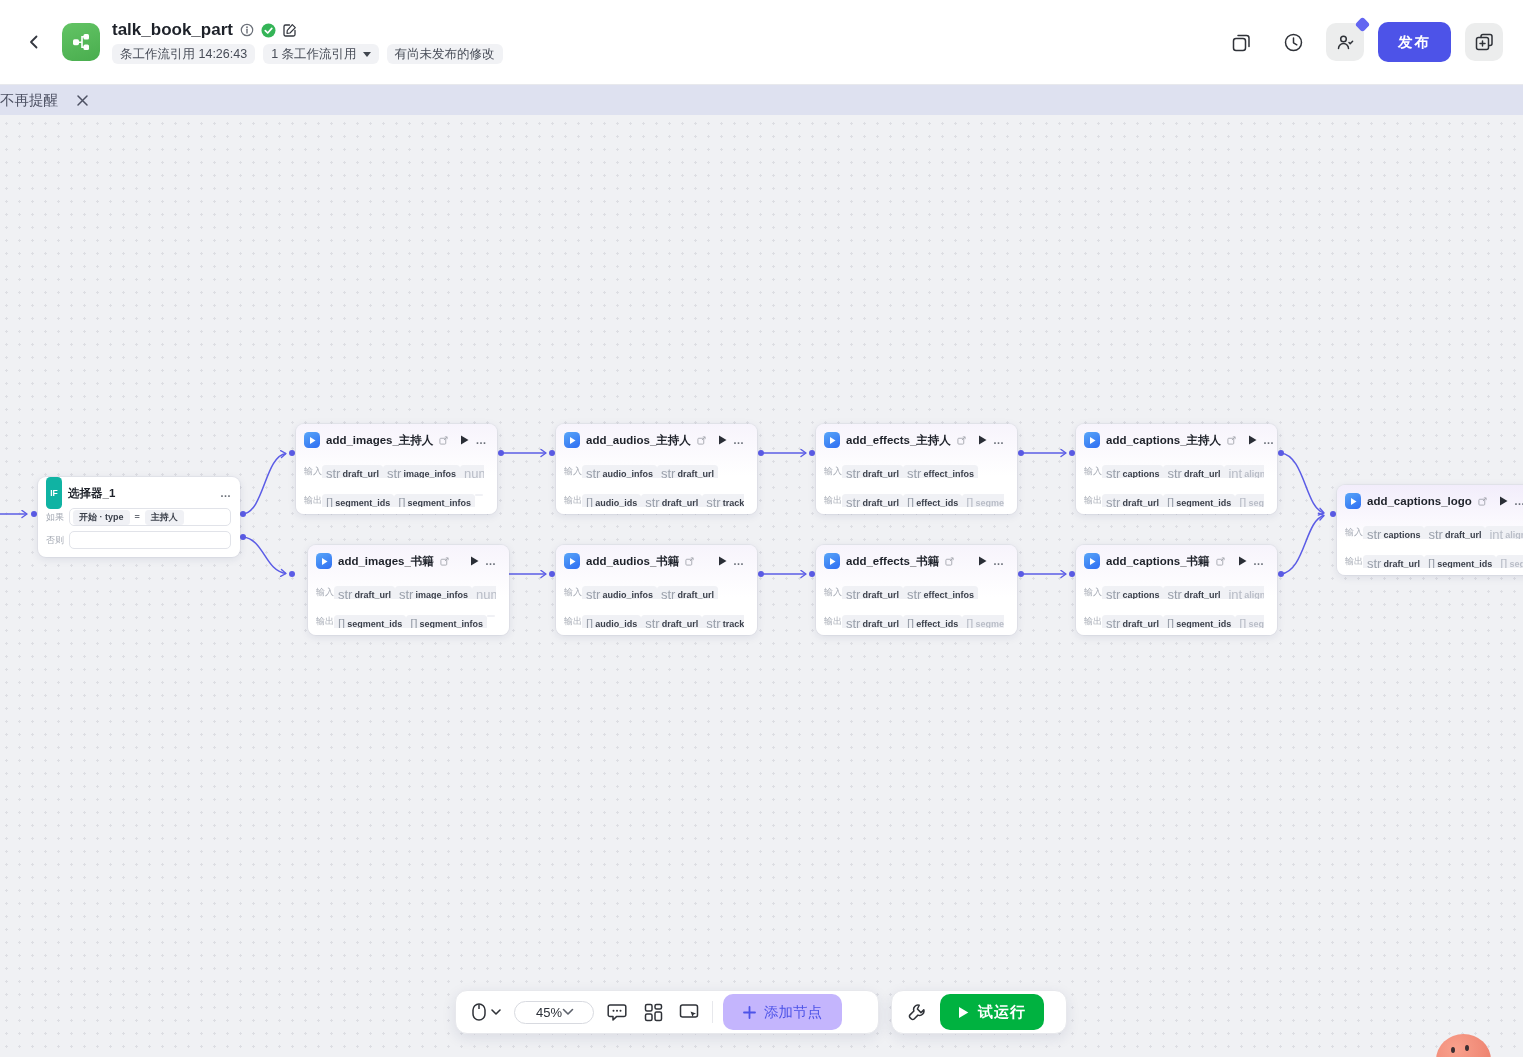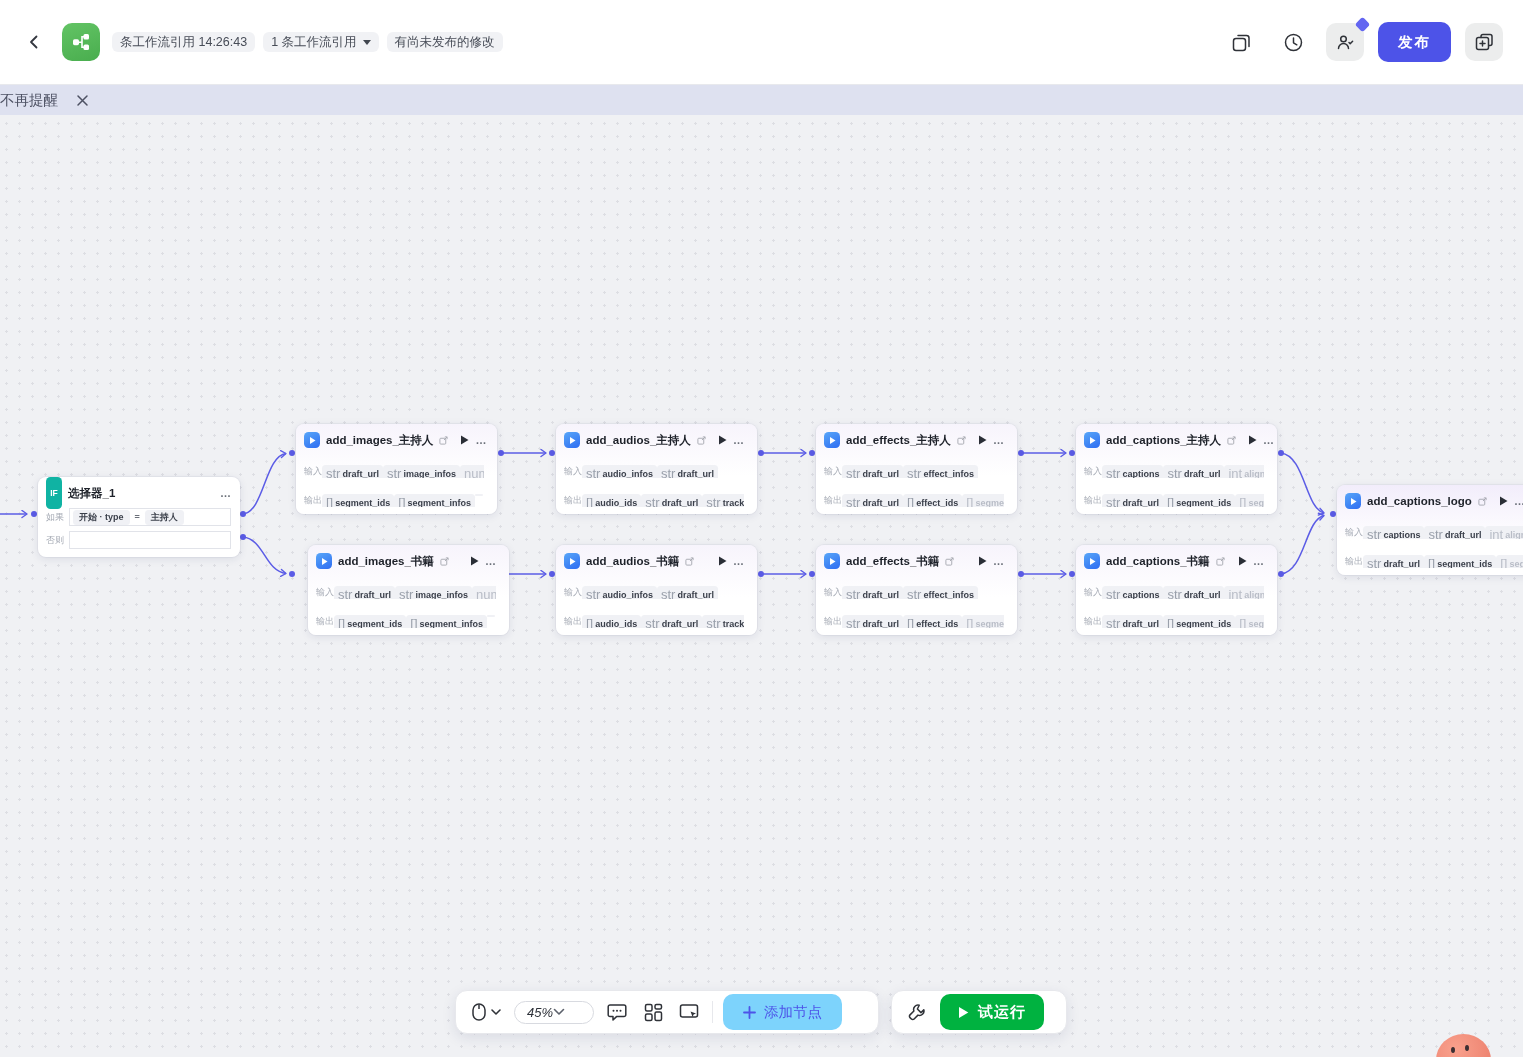--- a/index.html
+++ b/index.html
@@ -64,37 +64,37 @@
   .tag .n { color:#3a3f4a; font-weight:700; }
   .tag.muted .t, .tag.muted .n { color:#b9bdc7; }
 
   
   #selector-node { position:absolute; left:38px; top:477px; width:202px; background:#ffffff; border-radius:8px;
     box-shadow:0 2px 8px rgba(30,36,90,.10), 0 0 0 1px rgba(70,80,120,.05); padding:7px 9px 8px 8px; cursor:pointer; }
   .if-ic { width:16px; height:32px; border-radius:4.5px; background:#10b3a3; color:#fff; font-size:8.5px;
     font-weight:700; display:flex; align-items:center; justify-content:center; flex:0 0 auto; }
   .sel-row { display:flex; align-items:center; gap:5px; margin-top:5px; }
   .sel-label { font-size:9px; color:#a6abb5; width:18px; flex:0 0 auto; }
-  .cond-box { flex:1; height:18px; border:1px solid #e1e3e9; border-radius:0; background:#fff;
+  .cond-box { flex:1; height:18px; border:1px solid #e1e3e9; border-radius:5px; background:#fff;
     display:flex; align-items:center; gap:5px; padding:0 3px; }
   .cond-pill { background:#f0f1f5; border-radius:3.5px; font-size:9px; font-weight:700; color:#3a3f4a;
     padding:1px 6px; }
   .cond-op { font-size:9px; color:#6b7079; font-weight:700; }
 
   
   .dock { position:absolute; background:#ffffff; border:1px solid #e7e8ec; border-radius:12px;
     box-shadow:0 4px 14px rgba(30,36,90,.10); display:flex; align-items:center; z-index:20; }
   #dock-left { left:455px; top:990px; width:424px; height:44px; padding:0 10px 0 14px; gap:10px; }
   #dock-right { left:891px; top:990px; width:176px; height:44px; padding:0 8px 0 12px; gap:10px; }
   .dock-ic { display:flex; align-items:center; justify-content:center; cursor:pointer; width:26px; height:26px; }
-  .zoom-select { display:flex; align-items:center; justify-content:flex-start; width:80px; height:23px;
-    border:1px solid #d8dae0; border-radius:999px; padding:0 10px 0 12px; cursor:pointer;font-style:italic; }
+  .zoom-select { display:flex; align-items:center; justify-content:center; width:80px; height:23px;
+    border:1px solid #d8dae0; border-radius:999px; padding:0 10px 0 12px; cursor:pointer; }
   .zoom-val { font-size:13px; color:#2c3038; }
   .dock-divider { width:1px; height:22px; background:#e7e8ec; }
-  .add-node-btn { display:flex; align-items:center; justify-content:space-between; gap:8px; background:#7dd3fc;
+  .add-node-btn { display:flex; align-items:center; justify-content:space-between; gap:8px; background:#c4b5fd;
     color:#4d53e8; border:none; border-radius:10px; height:36px; padding:0 20px; font-size:14.5px; cursor:pointer; }
   .test-run-btn { display:flex; align-items:center; justify-content:center; gap:9px; background:#00b240;
     color:#fff; border:none; border-radius:10px; height:36px; padding:0 18px; font-size:15px; font-weight:700;
     cursor:pointer; letter-spacing:1px; }
 
   
   #mascot { position:absolute; left:1436px; top:1034px; width:55px; height:40px; cursor:pointer; z-index:15; }
   .mascot-head { width:55px; height:52px; border-radius:50%;
     background:radial-gradient(circle at 35% 30%, #f9a18d, #ee8471 70%); position:relative; }
   .mascot-eye { position:absolute; width:4px; height:6px; border-radius:50%; background:#3c2f33; top:13px; }
@@ -641,20 +641,42 @@
   </div>
   <div class="app-icon">
     <svg width="20" height="20" viewBox="0 0 20 20">
       <rect x="2" y="7.2" width="6" height="6" rx="1.6" fill="#ffffff"></rect>
       <rect x="12.5" y="2" width="5.5" height="5.5" rx="1.5" fill="#ffffff"></rect>
       <rect x="12.5" y="12.5" width="5.5" height="5.5" rx="1.5" fill="#ffffff"></rect>
       <path d="M8 10.2 h3 v-5.4 h2 M11 10.2 v5 h2" fill="none" stroke="#ffffff" stroke-width="1.6"></path>
     </svg>
   </div>
   <div class="title-block">
+    <div class="title-row">
+      <span class="wf-title">talk_book_part</span>
+      <span style="display:flex">
+        <svg width="14" height="14" viewBox="0 0 14 14">
+            <circle cx="7" cy="7" r="5.7" fill="none" stroke="#6b7079" stroke-width="1.2"></circle>
+            <path d="M7 6.3 V10" stroke="#6b7079" stroke-width="1.4" stroke-linecap="round"></path>
+            <circle cx="7" cy="4.2" r="0.9" fill="#6b7079"></circle>
+          </svg>
+      </span>
+      <span style="display:flex">
+        <svg width="15" height="15" viewBox="0 0 15 15">
+            <circle cx="7.5" cy="7.5" r="7" fill="#34b457"></circle>
+            <path d="M4.3 7.7 L6.7 10 L10.8 5.4" fill="none" stroke="#ffffff" stroke-width="1.7" stroke-linecap="round" stroke-linejoin="round"></path>
+          </svg>
+      </span>
+      <span style="display:flex">
+        <svg width="14" height="14" viewBox="0 0 14 14">
+            <path d="M12 7.5 V11.5 a1.5 1.5 0 0 1-1.5 1.5 H2.5 A1.5 1.5 0 0 1 1 11.5 V3.5 A1.5 1.5 0 0 1 2.5 2 H6.5" fill="none" stroke="#33373f" stroke-width="1.3" stroke-linecap="round"></path>
+            <path d="M9.3 1.7 L12.3 4.7 L7 10 L4 10.3 L4.3 7.3 Z" fill="none" stroke="#33373f" stroke-width="1.2" stroke-linejoin="round"></path>
+          </svg>
+      </span>
+    </div>
     <div class="badge-row">
       <span class="badge">
           <span>条工作流引用 14:26:43</span>
         </span>
       <span class="badge">
           <span>1 条工作流引用</span>
           <span class="tri-down"></span>
         </span>
       <span class="badge">
           <span>有尚未发布的修改</span>

